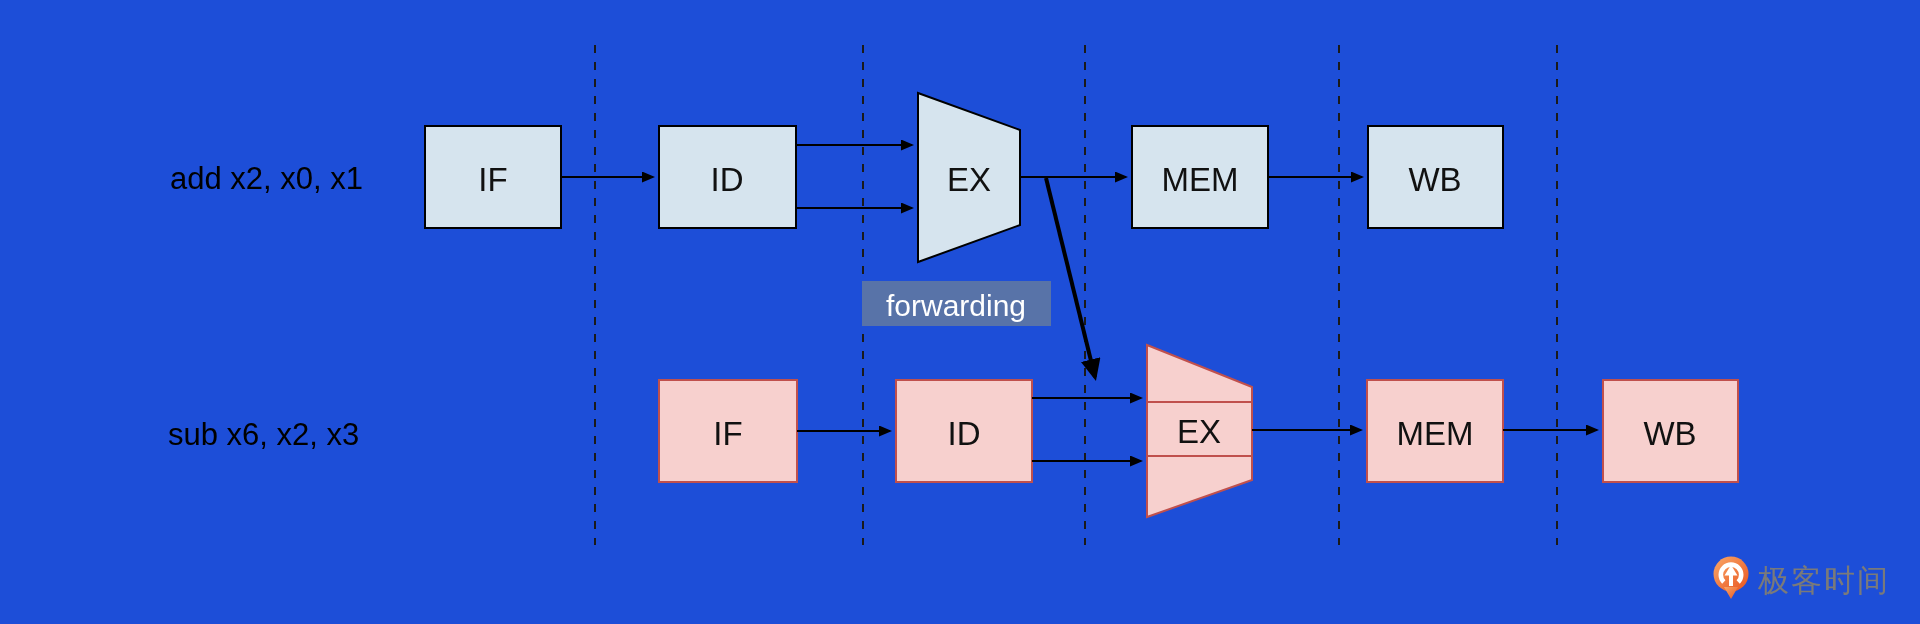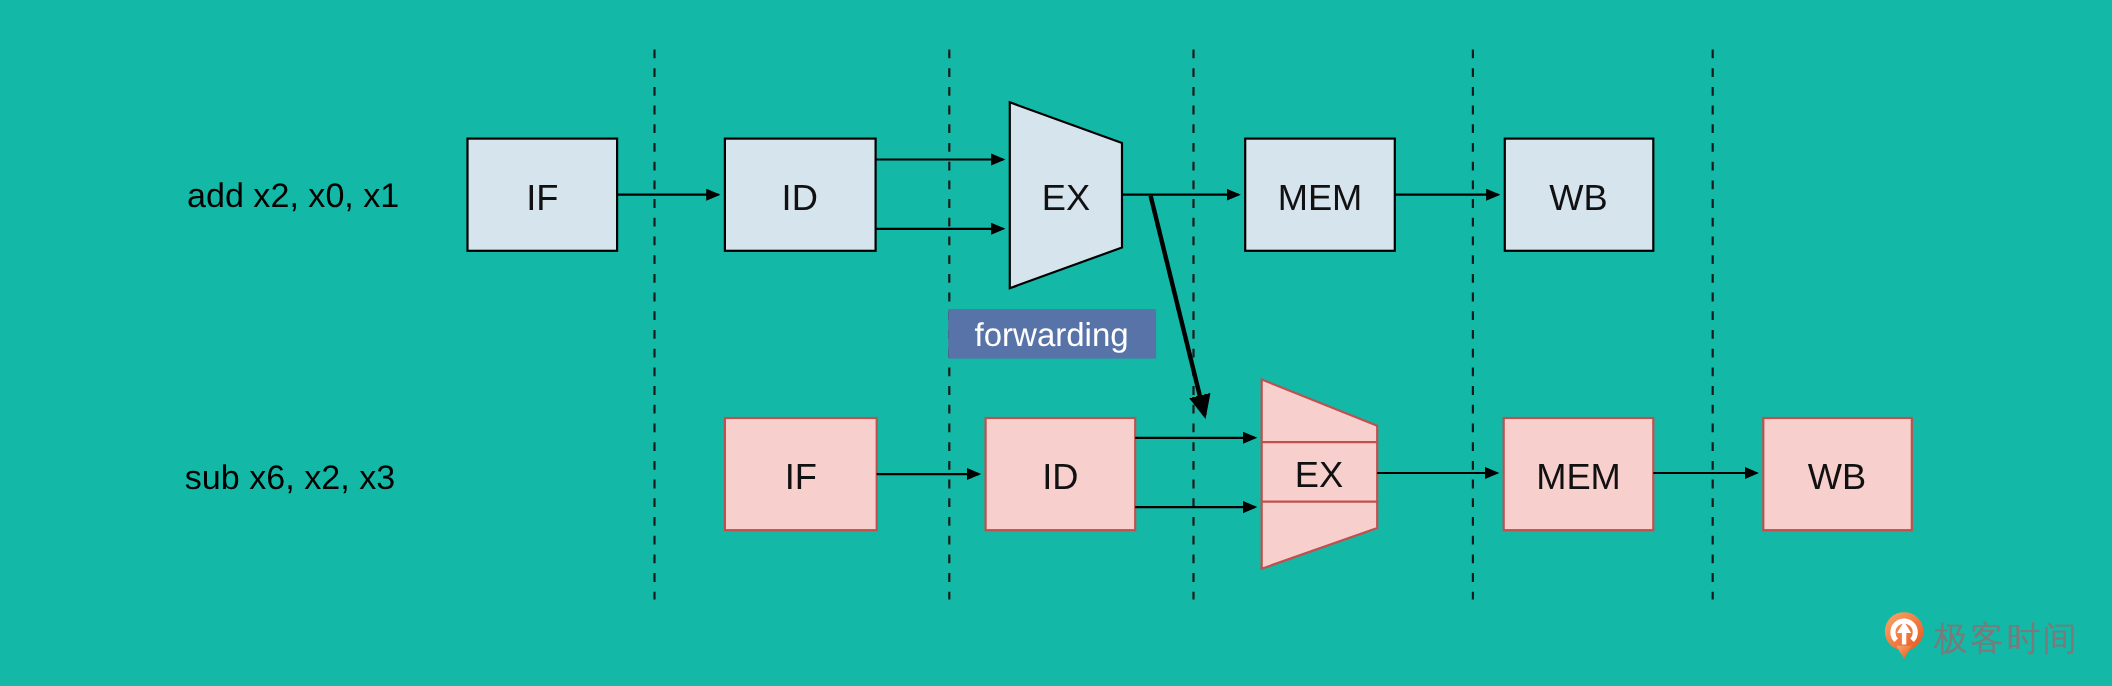--- a/index.html
+++ b/index.html
@@ -1,16 +1,16 @@
 <!DOCTYPE html>
 <html><head>
 <meta charset="utf-8">
 <style>
   html,body{margin:0;padding:0;background:#ffffff;}
-  #stage{position:relative;width:1920px;height:624px;background:#14b8a6;overflow:hidden;
+  #stage{position:relative;width:1920px;height:624px;background:#1d4ed8;overflow:hidden;
          font-family:"Liberation Sans", sans-serif;}
   svg{display:block;}
   text{font-family:"Liberation Sans", sans-serif;}
   .instr{font-size:31px;fill:#000000;}
   .stage-label{font-size:33px;fill:#111111;}
   .badge-label{font-size:30px;fill:#ffffff;}
   .logo-text{font-size:31px;fill:#7a7a7a;letter-spacing:2px;}
 </style>
 </head>
 <body>

